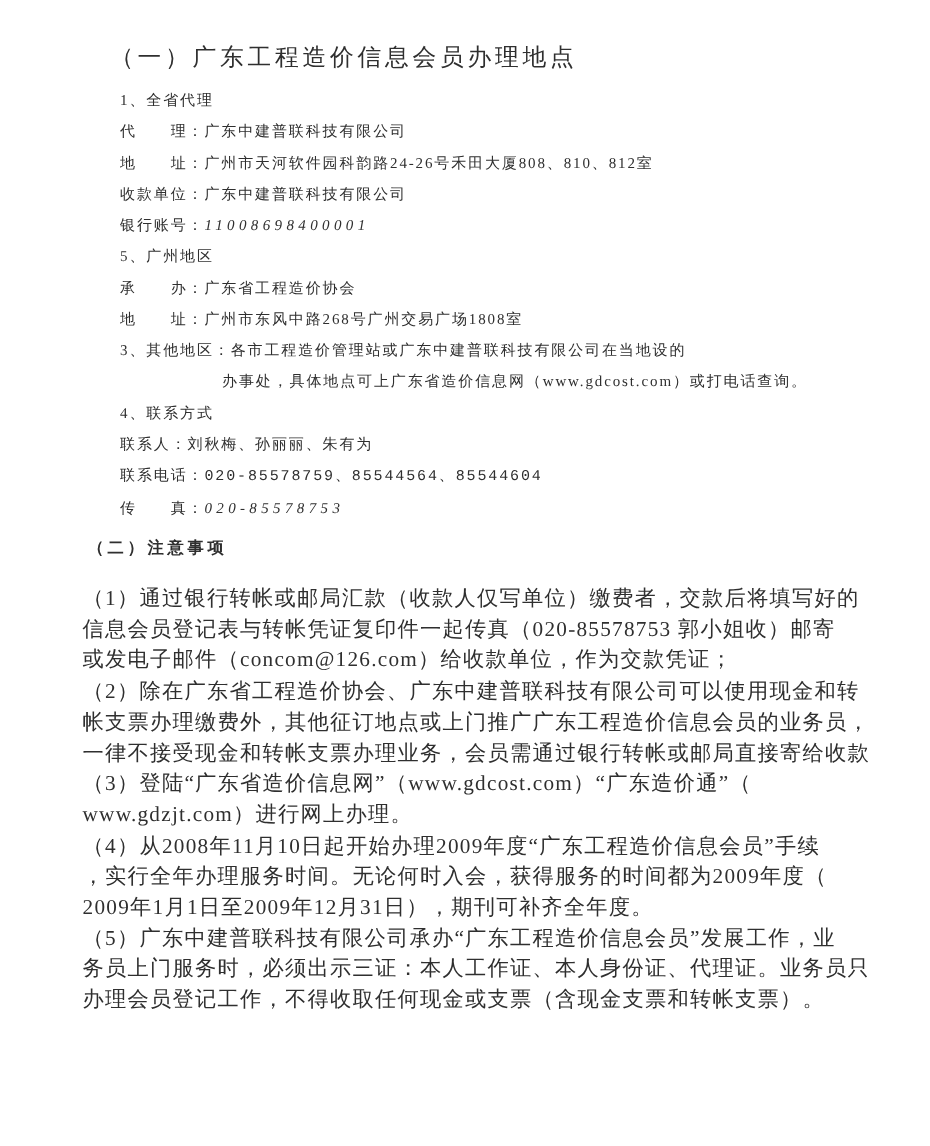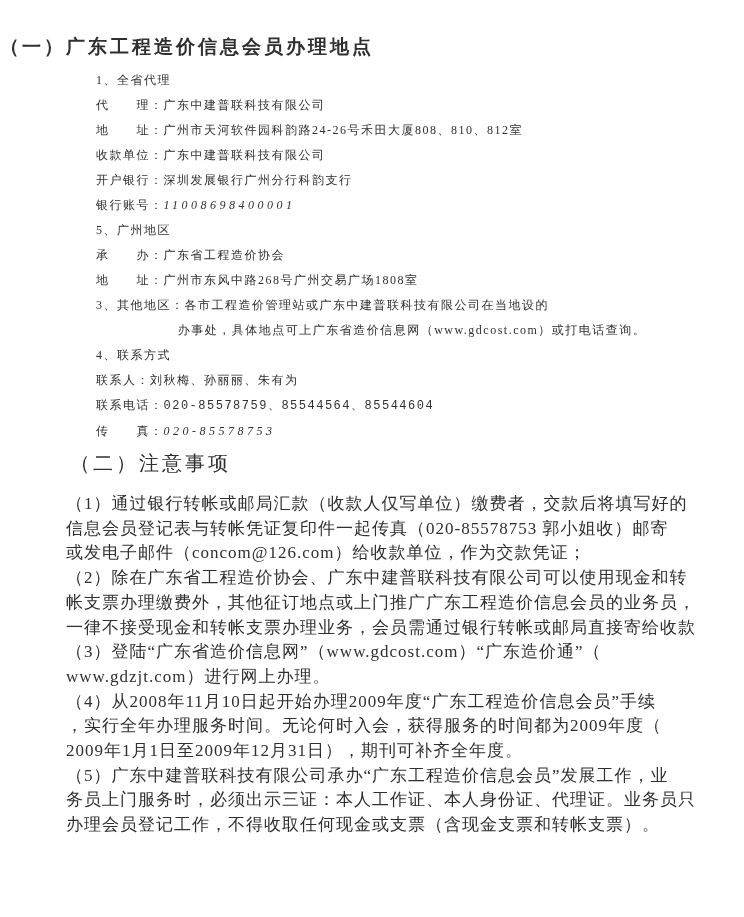--- a/index.html
+++ b/index.html
@@ -7,41 +7,42 @@
     width:744px;height:917px;
     background:#ffffff;
     font-family:"Liberation Serif","DejaVu Serif",serif;
     color:#2f2f2f;
     overflow:hidden;
   }
   .page{position:relative;width:744px;height:917px;background:#ffffff;}
 
   .title1{
     padding-top:34px;
+    margin-left:88px;
     font-size:19px;
-    font-weight:bold;
+    font-weight:normal;
     letter-spacing:3px;
     line-height:26px;
     white-space:nowrap;
   }
   .sec1{
     margin:8px 0 0 80px;
     font-size:12px;
     letter-spacing:1.5px;
     line-height:25px;
   }
   .sec1 .line{padding-left:16px;white-space:nowrap;}
   .sec1 .line.wrap{padding-left:0;text-align:center;}
   .num-wide{letter-spacing:3.5px;font-style:italic;}
   .num-mid{letter-spacing:1.5px;font-family:Liberation Mono, monospace;}
 
   .title2{
     margin:6px 0 6px 70px;
-    font-size:20px;
-    font-weight:normal;
+    font-size:13px;
+    font-weight:bold;
     letter-spacing:3px;
     line-height:26px;
     white-space:nowrap;
   }
   .sec2{
     margin-left:66px;
     margin-right:34px;
     font-size:17px;
     letter-spacing:1px;
     line-height:24.7px;
@@ -54,21 +55,20 @@
 
 <div class="page">
 
   <div class="title1">（一）广东工程造价信息会员办理地点</div>
 
   <div class="sec1">
     <div class="line">1、全省代理</div>
     <div class="line">代　　理：广东中建普联科技有限公司</div>
     <div class="line">地　　址：广州市天河软件园科韵路24-26号禾田大厦808、810、812室</div>
     <div class="line">收款单位：广东中建普联科技有限公司</div>
-    <div class="line">开户银行：深圳发展银行广州分行科韵支行</div>
     <div class="line"><span>银行账号：</span><span class="num-wide">11008698400001</span></div>
     <div class="line">5、广州地区</div>
     <div class="line">承　　办：广东省工程造价协会</div>
     <div class="line">地　　址：广州市东风中路268号广州交易广场1808室</div>
     <div class="line">3、其他地区：各市工程造价管理站或广东中建普联科技有限公司在当地设的</div>
     <div class="line wrap">办事处，具体地点可上广东省造价信息网（www.gdcost.com）或打电话查询。</div>
     <div class="line">4、联系方式</div>
     <div class="line">联系人：刘秋梅、孙丽丽、朱有为</div>
     <div class="line"><span>联系电话：</span><span class="num-mid">020-85578759、85544564、85544604</span></div>
     <div class="line"><span>传　　真：</span><span class="num-wide">020-85578753</span></div>

